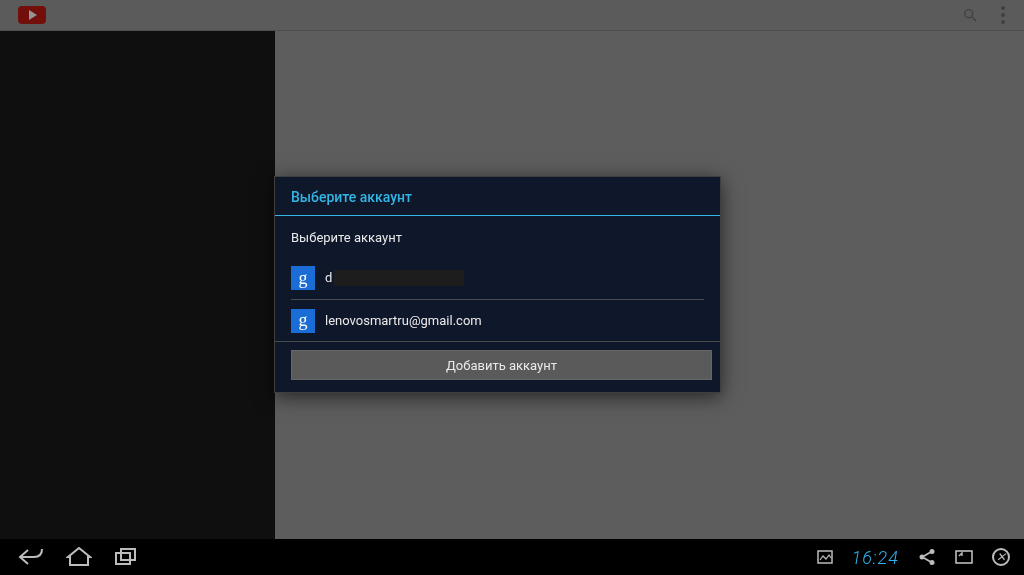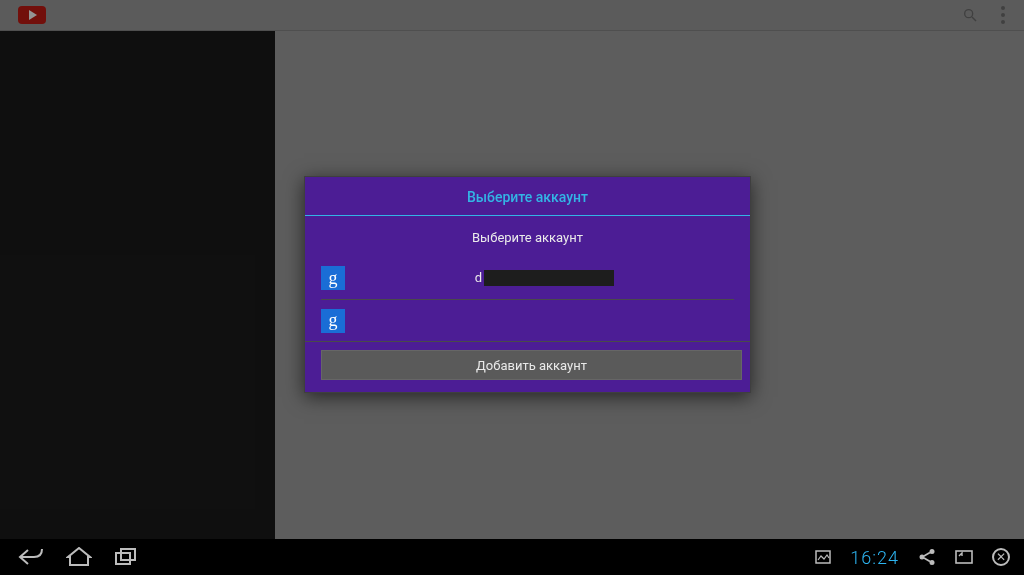--- a/index.html
+++ b/index.html
@@ -34,24 +34,23 @@
   
   .content-area { position:absolute; top:31px; left:0; right:0; bottom:0; display:flex; }
   .sidebar-bg { width: 275px; height:100%; background:#1b1b1b; }
   .main-bg { flex:1; height:100%; background:#a0a0a0; }
 
   
   .scrim { position:absolute; inset:0; background:rgba(0,0,0,0.42); }
 
   
   .dialog {
-    position:absolute; left:304px; top:176px; width:447px;
-    background:#4c1d95; border:1px solid #3f3f3f;
+    position:absolute; left:274px; top:176px; width:447px;
+    background:#0f172a; border:1px solid #3f3f3f;
     box-shadow: 0 4px 18px rgba(0,0,0,0.6);
-    text-align: center;
   }
   .dialog-title {
     padding: 12px 16px 10px 16px; font-size:14px; font-weight:500;
     color:#33b5e5; border-bottom:1px solid #33b5e5;
   }
   .dialog-body { padding: 0; }
   .dialog-subtitle {
     padding: 14px 16px 12px 16px; font-size:13px; color:#eaeaea;
   }
   .account-list { padding: 0 16px; }
@@ -81,21 +80,21 @@
 
   
   .navbar {
     position:absolute; left:0; right:0; bottom:0; height:36px;
     background:#000; display:flex; align-items:center;
   }
   .nav-left { display:flex; align-items:center; gap:22px; padding-left:18px; }
   .nav-btn { display:flex; align-items:center; justify-content:center; cursor:pointer; }
   .nav-svg { stroke:#bcbcbc; fill:none; stroke-width:2; }
   .nav-spacer { flex:1; }
-  .nav-right { display:flex; align-items:center; gap:19px; padding-right:14px; }
+  .nav-right { display:flex; align-items:center; gap:19px; padding-right:14px;font-style:italic; }
   .clock { color:#2db4f0; font-size:18px; letter-spacing:1px; font-weight:300; }
   .status-icon { display:flex; align-items:center; justify-content:center; }
   .status-svg { fill:#bcbcbc; }
   .close-circle {
     width:18px; height:18px; border:2px solid #bcbcbc; border-radius:50%;
     display:flex; align-items:center; justify-content:center;
   }
   .close-x { font-size:12px; color:#bcbcbc; line-height:1; }
 </style>
 </head>
@@ -136,20 +135,21 @@
 
         <div class="account-item">
           <div class="g-icon">g</div>
           <div class="account-email">
             <span>d</span><span class="redact"></span>
           </div>
         </div>
 
         <div class="account-item">
           <div class="g-icon">g</div>
+          <div class="account-email">lenovosmartru@gmail.com</div>
         </div>
 
       </div>
       <div class="dialog-button-wrap">
         <div class="add-account-btn">Добавить аккаунт</div>
       </div>
     </div>
   </div>
 
 </div>

